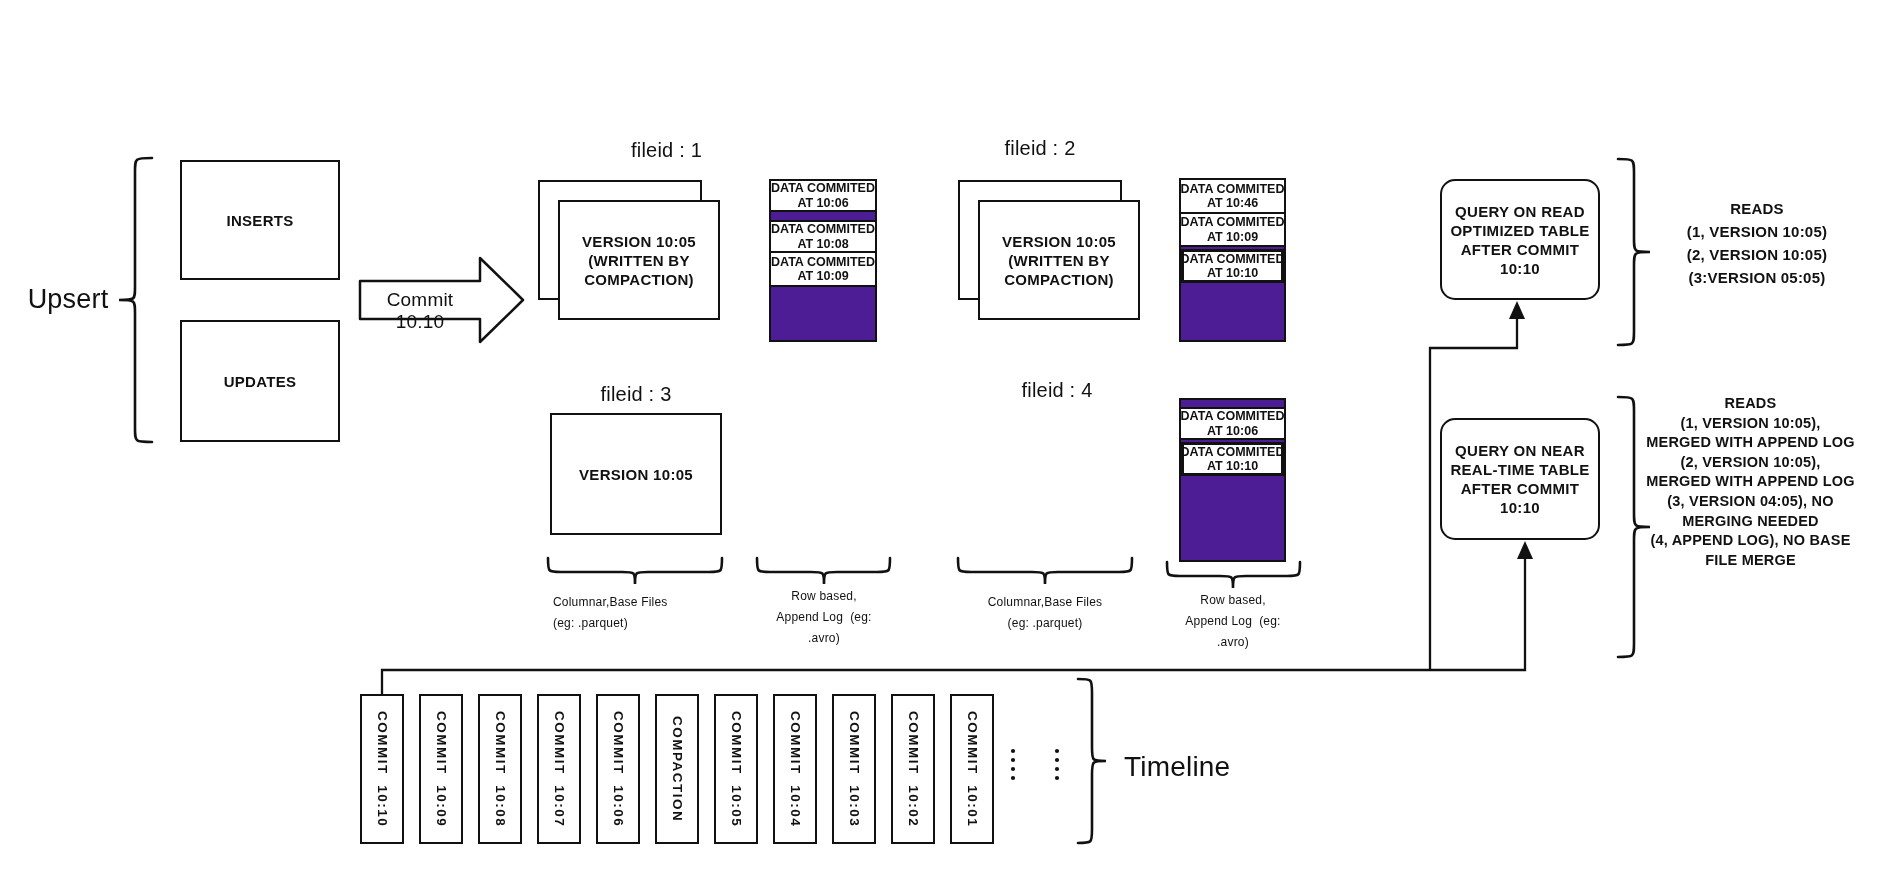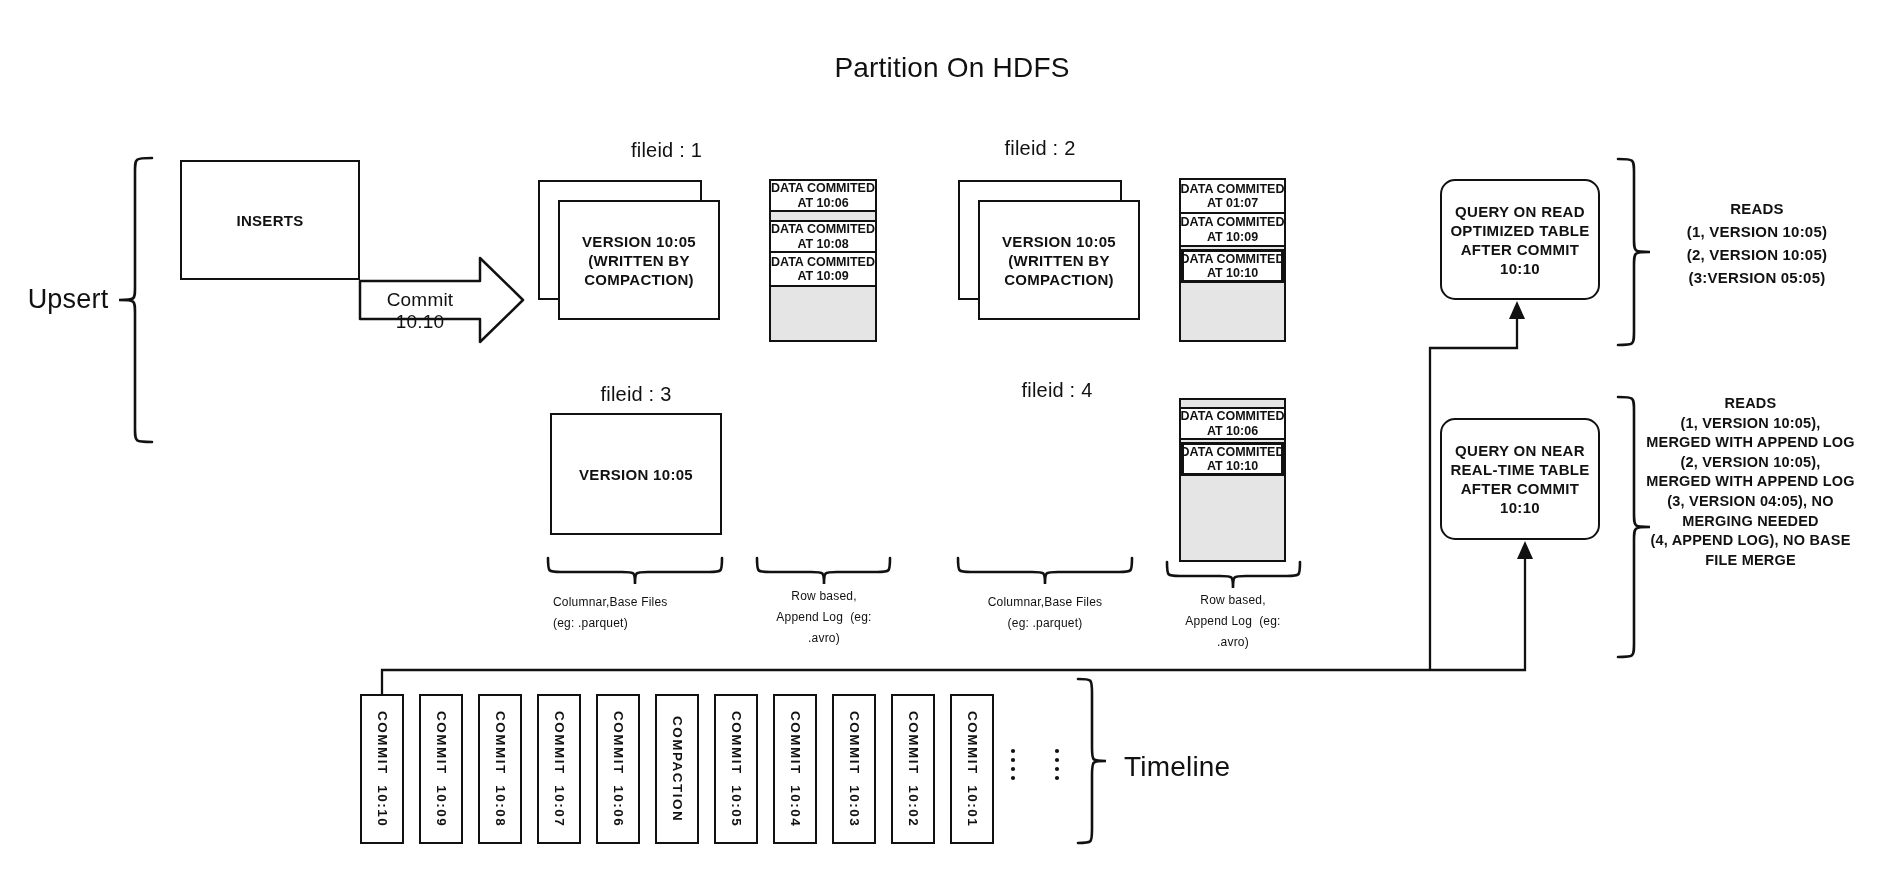--- a/index.html
+++ b/index.html
@@ -5,21 +5,21 @@
   html,body{margin:0;padding:0;background:#fff;}
   .canvas{position:relative;width:1900px;height:880px;background:#fff;overflow:hidden;
           font-family:"Liberation Sans",sans-serif;color:#111;}
   .abs{position:absolute;}
   svg.layer{position:absolute;left:0;top:0;pointer-events:none;}
   .box{position:absolute;box-sizing:border-box;border:2.5px solid #111;background:#fff;
        display:flex;align-items:center;justify-content:center;text-align:center;}
   .caps{font-weight:bold;font-size:15px;line-height:19px;letter-spacing:.3px;}
   .hand{font-weight:normal;letter-spacing:.2px;}
   .fileid{position:absolute;text-align:center;font-size:20px;}
-  .logbox{position:absolute;box-sizing:border-box;border:2.5px solid #111;background:#e5e5e5;}
+  .logbox{position:absolute;box-sizing:border-box;border:2.5px solid #111;background:#4c1d95;}
   .logcell{box-sizing:border-box;border-bottom:2.5px solid #111;display:flex;flex-direction:column;
            align-items:center;justify-content:center;font-weight:bold;font-size:12.5px;line-height:14.5px;
            text-align:center;background:#fff;}
   .logcell.em{border:3.2px solid #111;margin-top:2px;}
   .logstrip{box-sizing:border-box;border-bottom:2.5px solid #111;}
   .bl{white-space:pre;}
   .blabel{position:absolute;font-size:12px;line-height:21px;}
   .reads{position:absolute;font-weight:bold;text-align:center;letter-spacing:.2px;}
   .tbox{position:absolute;box-sizing:border-box;width:44px;height:150px;border:2.5px solid #111;
         background:#fff;display:flex;align-items:center;justify-content:center;}
@@ -60,25 +60,27 @@
         <circle cx="1013" cy="760" r="2.1"></circle>
         <circle cx="1013" cy="769" r="2.1"></circle>
         <circle cx="1013" cy="778" r="2.1"></circle>
       <circle cx="1057" cy="751" r="2.1"></circle>
         <circle cx="1057" cy="760" r="2.1"></circle>
         <circle cx="1057" cy="769" r="2.1"></circle>
         <circle cx="1057" cy="778" r="2.1"></circle>
     </g>
   </svg>
 
-  <div class="abs hand" style="left:832px;top:52px;width:240px;text-align:center;font-size:28px;">Partition On HDFS</div>
 
   <div class="abs hand" style="left:18px;top:284px;width:100px;text-align:center;font-size:27px;">Upsert</div>
-  <div class="box" style="left:180px;top:160px;width:180px;height:120px;">
+  <div class="box" style="left:180px;top:160px;width:160px;height:120px;">
     <span class="caps">INSERTS</span>
+  </div>
+  <div class="box" style="left:180px;top:320px;width:160px;height:122px;">
+    <span class="caps">UPDATES</span>
   </div>
   <div class="abs hand" style="left:364px;top:289px;width:112px;text-align:center;font-size:19px;">Commit 10:10</div>
 
   <div class="fileid hand" style="left:538px;top:139px;width:164px;text-align:right;">fileid : 1</div>
   <div class="box" style="left:538px;top:180px;width:164px;height:120px;"></div>
   <div class="box" style="left:558px;top:200px;width:162px;height:120px;flex-direction:column;">
     <div class="caps">VERSION 10:05</div>
     <div class="caps">(WRITTEN BY</div>
     <div class="caps">COMPACTION)</div>
   </div>
@@ -101,21 +103,21 @@
   <div class="fileid hand" style="left:958px;top:137px;width:164px;">fileid : 2</div>
   <div class="box" style="left:958px;top:180px;width:164px;height:120px;"></div>
   <div class="box" style="left:978px;top:200px;width:162px;height:120px;flex-direction:column;">
     <div class="caps">VERSION 10:05</div>
     <div class="caps">(WRITTEN BY</div>
     <div class="caps">COMPACTION)</div>
   </div>
   <div class="logbox" style="left:1179px;top:178px;width:107px;height:164px;">
     <div class="logcell" style="height:34px;">
       <span class="bl">DATA COMMITED</span>
-      <span class="bl">AT 01:07</span>
+      <span class="bl">AT 10:46</span>
     </div>
     <div class="logcell" style="height:33px;">
       <span class="bl">DATA COMMITED</span>
       <span class="bl">AT 10:09</span>
     </div>
     <div class="logcell em" style="height:34px;">
       <span class="bl">DATA COMMITED</span>
       <span class="bl">AT 10:10</span>
     </div>
   </div>

